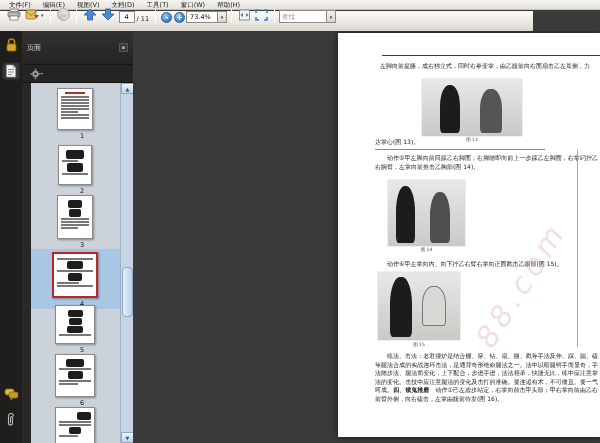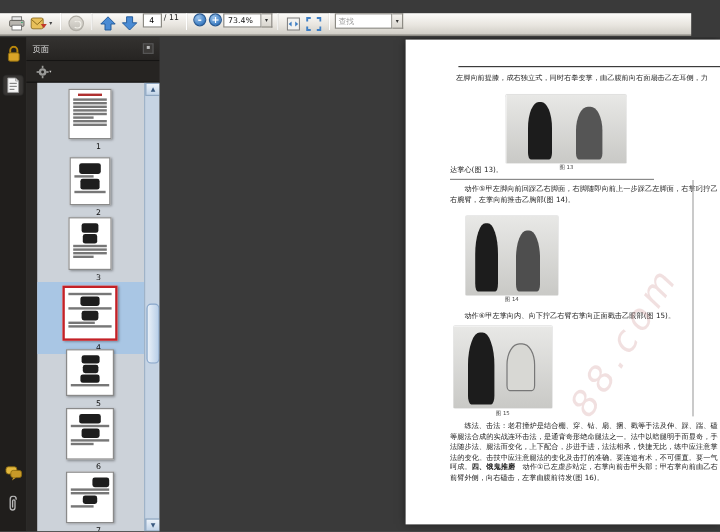--- a/index.html
+++ b/index.html
@@ -7,23 +7,23 @@
   .window{position:relative;width:600px;height:443px;overflow:hidden;
           font-family:"DejaVu Sans","Liberation Sans",sans-serif;background:#3a3a3a;}
 
   
   .menubar{position:absolute;left:0;top:0;width:600px;height:10px;
            background:linear-gradient(#f6f4f0,#e6e3dc);border-bottom:1px solid #c6c3bc;
            display:flex;align-items:center;padding-left:3px;}
   .menu-item{font-size:6.5px;color:#1d1d1d;padding:0 6px;line-height:10px;white-space:nowrap;}
 
   
-  .toolbar{position:absolute;left:0;top:11px;width:576px;height:19px;
+  .toolbar{position:absolute;left:0;top:11px;width:533px;height:19px;
            background:linear-gradient(#fcfbf9,#e8e5df 55%,#cfccc5);
-           border-bottom:1px solid #8d8b84;display:flex;align-items:flex-start;padding:0 5px;}
+           border-bottom:1px solid #8d8b84;display:flex;align-items:flex-end;padding:12px 5px;}
   .tsep{width:1px;height:14px;background:#aaa8a0;border-right:1px solid #fff;margin:0 4px;}
   .tbtn{display:flex;align-items:center;justify-content:center;height:17px;padding:0 2px;}
   .caret{font-size:5px;color:#444;margin-left:1px;}
   .pageinput{width:16px;height:12px;font-size:6.5px;text-align:center;border:1px solid #8d8b84;
              background:#fff;padding:0;margin:0 2px;font-family:inherit;}
   .pagetotal{font-size:6.5px;color:#222;margin-right:2px;}
   .zoomcircle{width:11px;height:11px;border-radius:50%;
               background:radial-gradient(circle at 35% 30%,#9cc4ec,#3f7fc4 70%,#2a5f9e);
               border:1px solid #2a5a92;color:#fff;font-size:8px;line-height:9px;
               text-align:center;margin:0 1px;font-weight:bold;}
@@ -48,21 +48,21 @@
   
   .navstrip{width:22px;background:#201e1c;display:flex;flex-direction:column;align-items:center;
             padding:5px 0 6px 0;flex:none;}
   .navbtn{width:18px;height:18px;display:flex;align-items:center;justify-content:center;
           border-radius:3px;margin-bottom:8px;}
   .navbtn.active{background:#3a3836;box-shadow:inset 0 0 2px #000;}
   .nav-bottom{margin-top:auto;display:flex;flex-direction:column;align-items:center;}
 
   
   .panel{width:111px;background:#2a2826;display:flex;flex-direction:column;flex:none;}
-  .panel-header{height:20px;background:linear-gradient(#343230,#262422);color:#d8d8d8;
+  .panel-header{height:34px;background:linear-gradient(#343230,#262422);color:#d8d8d8;
                 font-size:7px;display:flex;align-items:center;justify-content:space-between;
                 padding:0 5px;border-bottom:1px solid #151413;}
   .panel-opts-btn{width:9px;height:9px;background:#3c3a38;border:1px solid #555;
                   color:#bbb;font-size:5px;line-height:7px;text-align:center;}
   .panel-toolbar{height:18px;background:#262422;display:flex;align-items:center;
                  padding-left:8px;border-bottom:1px solid #151413;}
   .thumbarea{flex:1;margin-left:9px;background:#ccd2d9;position:relative;overflow:hidden;}
 
   .thumb{position:absolute;background:#fff;border:1px solid #8a8a8a;
          box-shadow:1px 1px 2px rgba(0,0,0,.35);padding:3px 3px;overflow:hidden;}
@@ -105,20 +105,29 @@
   .watermark{position:absolute;left:96px;top:205px;width:210px;transform:rotate(-58deg);
              font-size:30px;letter-spacing:5px;color:rgba(212,158,158,.32);
              font-style:italic;white-space:nowrap;pointer-events:none;}
   .p-vline{position:absolute;left:239px;top:117px;width:1px;height:197px;background:#a8a8a8;}
 </style>
 </head>
 <body>
 
 <div class="window">
 
+  <div class="menubar">
+    <span class="menu-item">文件(F)</span>
+    <span class="menu-item">编辑(E)</span>
+    <span class="menu-item">视图(V)</span>
+    <span class="menu-item">文档(D)</span>
+    <span class="menu-item">工具(T)</span>
+    <span class="menu-item">窗口(W)</span>
+    <span class="menu-item">帮助(H)</span>
+  </div>
 
   <div class="toolbar">
     <div class="tbtn">
       <svg width="14" height="13" viewBox="0 0 14 13">
         <rect x="3" y="1" width="8" height="3" fill="#e8e8e8" stroke="#666" stroke-width="0.7"></rect>
         <rect x="1" y="4" width="12" height="5" rx="1" fill="#b9b6b0" stroke="#5c5a55" stroke-width="0.7"></rect>
         <rect x="3" y="8" width="8" height="4" fill="#fff" stroke="#666" stroke-width="0.7"></rect>
         <rect x="10.5" y="5.2" width="1.5" height="1" fill="#4a7"></rect>
       </svg>
     </div>

